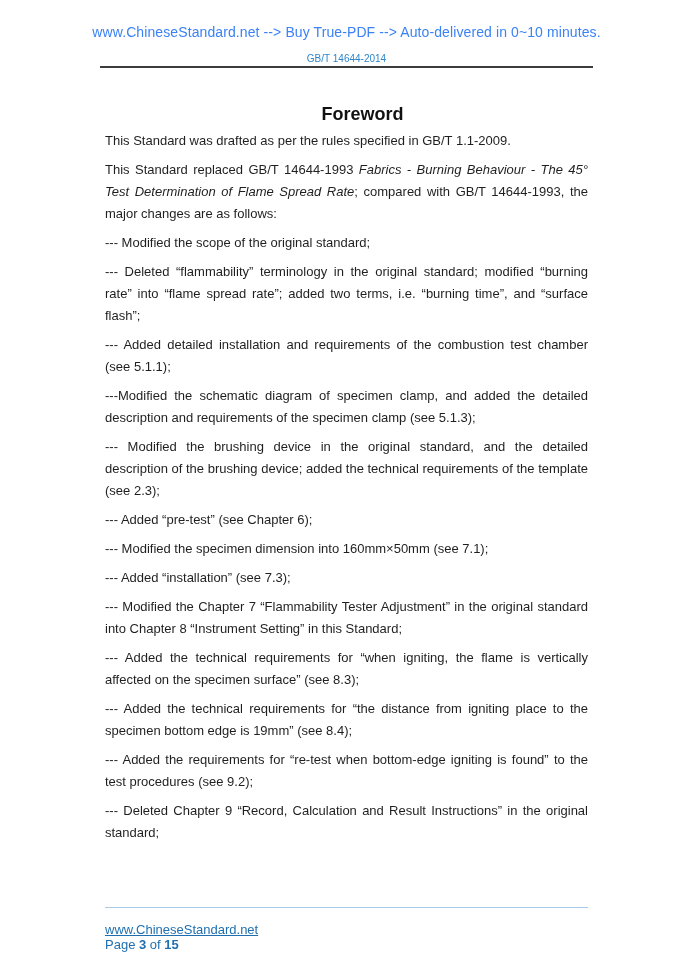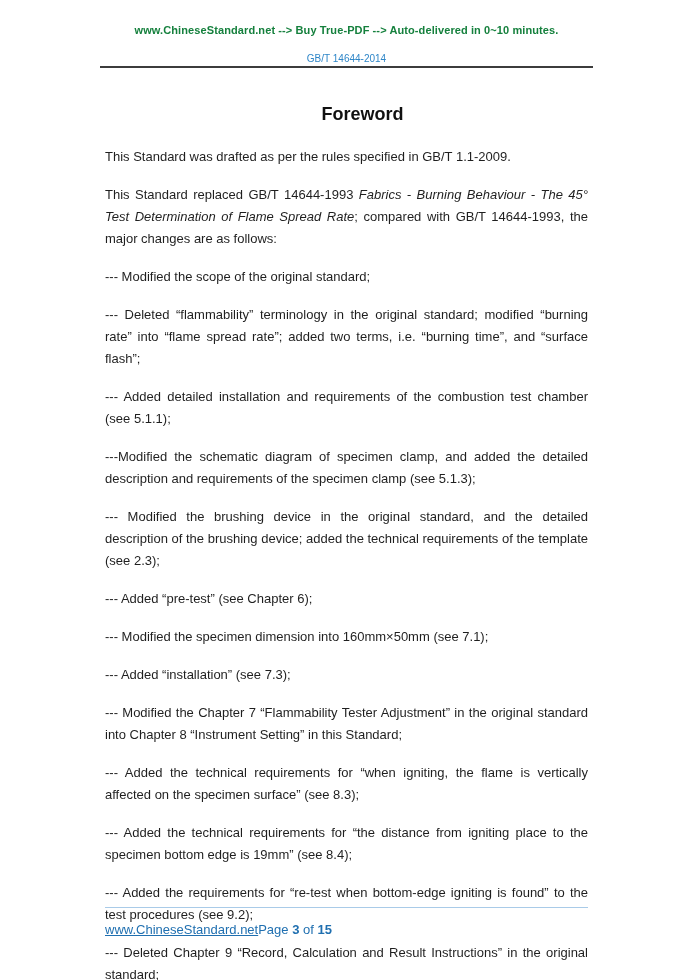--- a/index.html
+++ b/index.html
@@ -11,23 +11,23 @@
     font-family: "Liberation Sans", sans-serif;
     color: #1f1f1f;
     overflow: hidden;
   }
   .banner {
     position: absolute;
     top: 24px;
     left: 0;
     width: 100%;
     text-align: center;
-    color: #15803d;
-    font-size: 11px;
-    font-weight: 700;
+    color: #3b82f6;
+    font-size: 14px;
+    font-weight: 400;
     letter-spacing: 0.1px;
   }
   .doc-number {
     position: absolute;
     top: 53px;
     left: 0;
     width: 100%;
     text-align: center;
     color: #2e86c8;
     font-size: 10px;
@@ -53,40 +53,41 @@
   }
   .content {
     position: absolute;
     top: 130px;
     left: 105px;
     width: 483px;
     font-size: 13px;
     line-height: 22px;
     text-align: justify;
   }
-  .content p { margin: 16px 0 7px 0; }
+  .content p { margin: 0 0 7px 0; }
   .content em { font-style: italic; }
   .footer-rule {
     position: absolute;
     top: 907px;
     left: 105px;
     width: 483px;
     height: 0;
     border-top: 1px solid #a9cbe8;
   }
   .footer-row {
     position: absolute;
     top: 922px;
     left: 105px;
     width: 483px;
     display: flex;
-    justify-content: flex-start;
+    justify-content: flex-end;
     align-items: baseline;
     font-size: 13px;
     color: #1f6fb0;
+    flex-direction: column;
   }
   .site-link {
     color: #1f6fb0;
     text-decoration: underline;
     cursor: pointer;
   }
   .page-indicator { color: #1f6fb0; }
   .page-indicator .num { font-weight: 700; }
 </style>
 </head>

